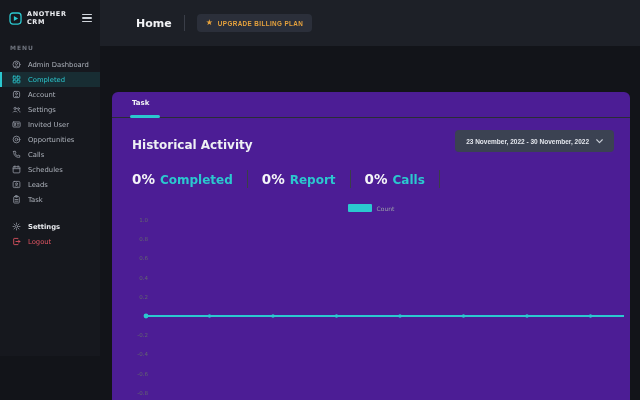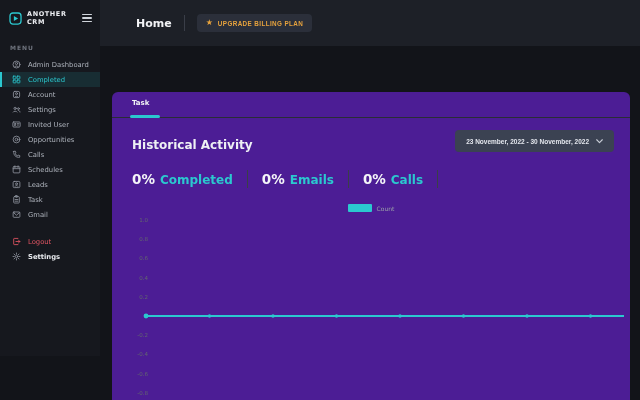--- a/index.html
+++ b/index.html
@@ -146,42 +146,35 @@
     <span>Leads</span>
   </div>
   <div class="nav-item">
     <svg class="mi" viewBox="0 0 16 16" fill="none" stroke="currentColor" stroke-width="1.5" stroke-linecap="round" stroke-linejoin="round">
         <rect x="3" y="2.8" width="10" height="11.5" rx="1.5"></rect>
         <rect x="6" y="1.2" width="4" height="2.8" rx="1"></rect>
         <path d="M5.5 8h5M5.5 11h5"></path>
       </svg>
     <span>Task</span>
   </div>
-  <div class="nav-item">
-    <svg class="mi" viewBox="0 0 16 16" fill="none" stroke="currentColor" stroke-width="1.5" stroke-linecap="round" stroke-linejoin="round">
-        <rect x="2" y="3.5" width="12" height="9.5" rx="1.5"></rect>
-        <path d="M2.5 4.5L8 9.2l5.5-4.7"></path>
-      </svg>
-    <span>Gmail</span>
-  </div>
 
   <div class="nav-footer">
+    <div class="nav-item settings">
+      <svg class="mi" viewBox="0 0 16 16" fill="none" stroke="currentColor" stroke-width="1.5" stroke-linecap="round" stroke-linejoin="round">
+          <circle cx="8" cy="8" r="2.2"></circle>
+          <path d="M8 1.8v2M8 12.2v2M1.8 8h2M12.2 8h2M3.6 3.6l1.4 1.4M11 11l1.4 1.4M12.4 3.6L11 5M5 11l-1.4 1.4"></path>
+        </svg>
+      <span>Settings</span>
+    </div>
     <div class="nav-item logout" style="color: rgb(226, 85, 99);">
       <svg class="mi" viewBox="0 0 16 16" fill="none" stroke="currentColor" stroke-width="1.5" stroke-linecap="round" stroke-linejoin="round">
           <path d="M10.5 2.5H4a1 1 0 00-1 1v9a1 1 0 001 1h6.5"></path>
           <path d="M7 8h7M11.5 5.5L14 8l-2.5 2.5"></path>
         </svg>
       <span>Logout</span>
-    </div>
-    <div class="nav-item settings">
-      <svg class="mi" viewBox="0 0 16 16" fill="none" stroke="currentColor" stroke-width="1.5" stroke-linecap="round" stroke-linejoin="round">
-          <circle cx="8" cy="8" r="2.2"></circle>
-          <path d="M8 1.8v2M8 12.2v2M1.8 8h2M12.2 8h2M3.6 3.6l1.4 1.4M11 11l1.4 1.4M12.4 3.6L11 5M5 11l-1.4 1.4"></path>
-        </svg>
-      <span>Settings</span>
     </div>
   </div>
 </div>
 
 <div class="topbar">
   <span class="page-title">Home</span>
   <span class="title-sep"></span>
   <button class="upgrade-btn">
     <span class="star">★</span>
     <span class="lbl">UPGRADE BILLING PLAN</span>
@@ -204,21 +197,21 @@
   </button>
 
   <div class="stats-row">
     <div class="stat">
       <span class="val">0%</span>
       <span class="lab">Completed</span>
     </div>
     <span class="stat-sep"></span>
     <div class="stat">
       <span class="val">0%</span>
-      <span class="lab">Emails</span>
+      <span class="lab">Report</span>
     </div>
     <span class="stat-sep"></span>
     <div class="stat">
       <span class="val">0%</span>
       <span class="lab">Calls</span>
     </div>
     <span class="stat-sep"></span>
   </div>
 
   <div class="legend">

